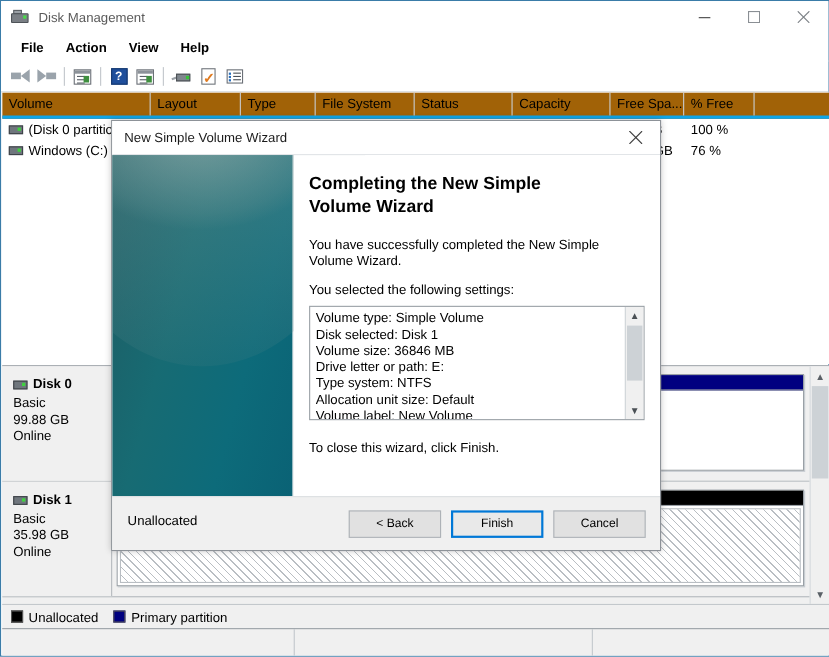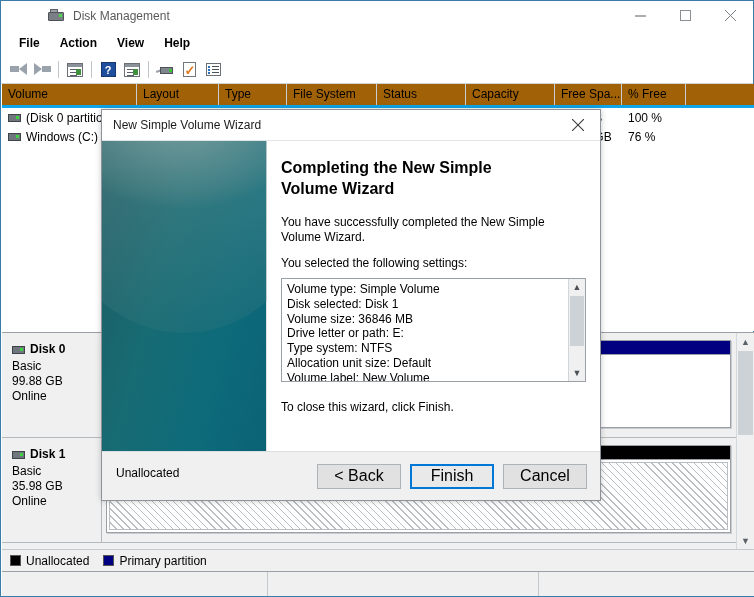--- a/index.html
+++ b/index.html
@@ -24,21 +24,20 @@
     background: #ffffff;
   }
 
   
   .titlebar {
     height: 29px;
     background: #ffffff;
     display: flex;
     align-items: center;
     position: relative;
-    padding-left: 38px;
   }
   .title-icon {
     width: 16px; height: 16px;
     margin-left: 9px;
     position: relative;
     flex: none;
   }
   .title-icon .tibody {
     position: absolute;
     left: 0; top: 4px;
@@ -575,21 +574,21 @@
     justify-content: flex-end;
     padding-right: 13px;
     gap: 9px;
   }
   .btn {
     width: 84px;
     height: 25px;
     background: #e1e1e1;
     border: 1px solid #adb2b7;
     box-sizing: border-box;
-    font-size: 16px;
+    font-size: 11px;
     font-family: "Liberation Sans", sans-serif;
     color: #000;
     display: flex;
     align-items: center;
     justify-content: center;
   }
   .btn.default {
     border: 2px solid #0078d7;
     background: #e9e9e9;
   }

